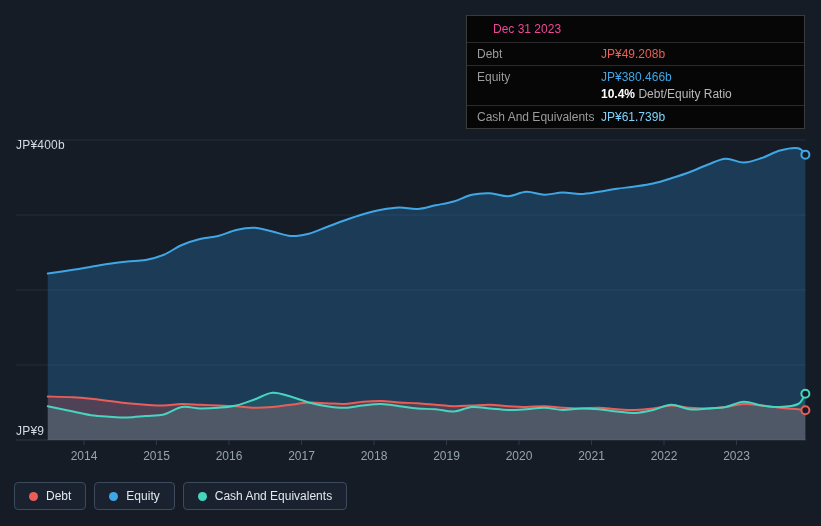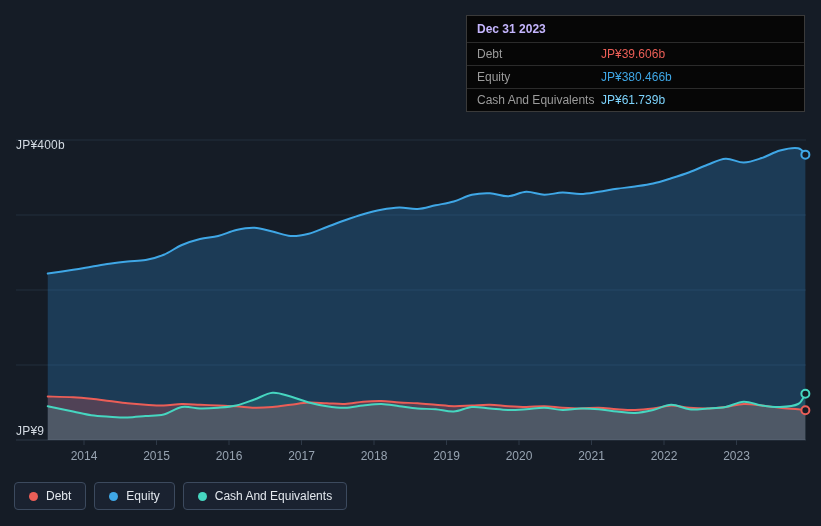--- a/index.html
+++ b/index.html
@@ -18,21 +18,21 @@
   }
   .y-label.top{top:138px;}
   .y-label.bottom{top:424px;}
   
   .tooltip{
     position:absolute;top:15px;right:16px;width:339px;
     background:#060606;border:1px solid #3a3a3a;
     font-size:12px;box-sizing:border-box;
   }
   .tooltip .hdr{
-    padding:6px 10px;font-weight:bold;color:#c4b5fd;
+    padding:6px 26px;font-weight:normal;color:#ec4899;
     border-bottom:1px solid #2b2b2b;
   }
   .t-row{
     display:flex;align-items:flex-start;flex-wrap:wrap;
     padding:4px 10px;border-bottom:1px solid #2b2b2b;
   }
   .t-row:last-child{border-bottom:none;}
   .t-label{color:#9b9b9b;flex:0 0 124px;}
   .t-val{font-weight:normal;}
   .val-debt{color:#eb5e57;}
@@ -93,25 +93,26 @@
       <circle cx="805.3750000000033" cy="393.69575" r="4" fill="#151c26" stroke="#46d6c0" stroke-width="2"></circle>
     </svg>
   <div class="y-label top">JP¥400b</div>
   <div class="y-label bottom">JP¥9</div>
 </div>
 
 <div class="tooltip">
   <div class="hdr">Dec 31 2023</div>
   <div class="t-row">
     <span class="t-label">Debt</span>
-    <span class="t-val val-debt">JP¥39.606b</span>
+    <span class="t-val val-debt">JP¥49.208b</span>
   </div>
   <div class="t-row">
     <span class="t-label">Equity</span>
     <span class="t-val val-equity">JP¥380.466b</span>
+    <span class="ratio-line"><b>10.4%</b> <span>Debt/Equity Ratio</span></span>
   </div>
   <div class="t-row">
     <span class="t-label">Cash And Equivalents</span>
     <span class="t-val val-cash">JP¥61.739b</span>
   </div>
 </div>
 
 <div class="legend">
   <div class="legend-pill">
     <span class="legend-dot" style="background: rgb(235, 94, 87);"></span>

